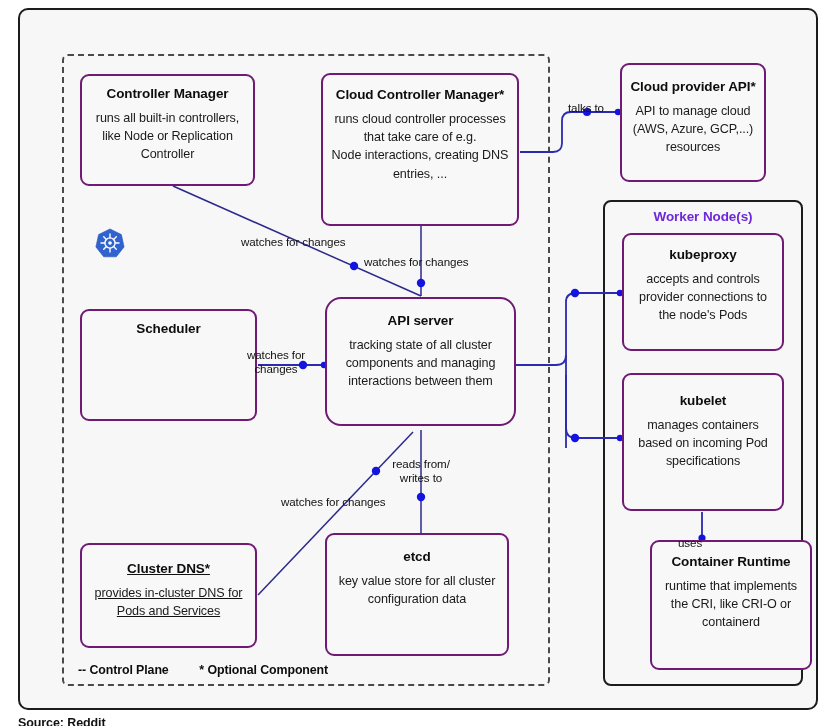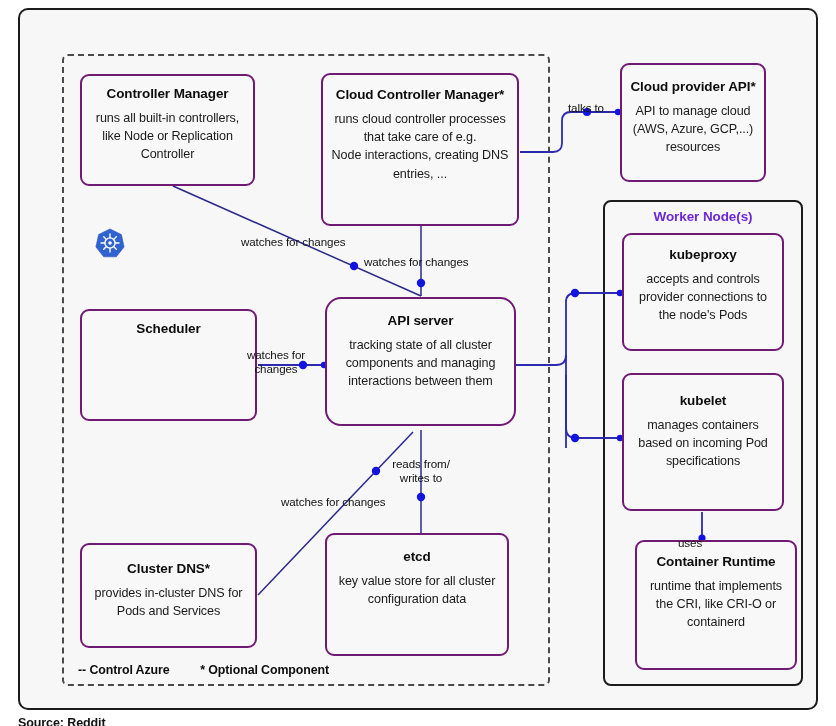--- a/index.html
+++ b/index.html
@@ -205,21 +205,21 @@
 
   <div class="box" style="left:80px; top:309px; width:177px; height:112px;">
     <div class="title">Scheduler</div>
   </div>
 
   <div class="box" style="left:325px; top:297px; width:191px; height:129px; padding-top:14px;border-radius:16px;">
     <div class="title">API server</div>
     <div class="desc">tracking state of all cluster components and managing interactions between them</div>
   </div>
 
-  <div class="box" style="left:80px; top:543px; width:177px; height:105px; padding-top:16px;">
+  <div class="box" style="left:80px; top:543px; width:177px; height:105px; padding-top:16px;text-decoration:underline;">
     <div class="title">Cluster DNS*</div>
     <div class="desc">provides in-cluster DNS for Pods and Services</div>
   </div>
 
   <div class="box" style="left:325px; top:533px; width:184px; height:123px; padding-top:14px;">
     <div class="title">etcd</div>
     <div class="desc">key value store for all cluster configuration data</div>
   </div>
 
   <div class="box" style="left:620px; top:63px; width:146px; height:119px; padding-top:14px;">
@@ -230,21 +230,21 @@
   <div class="box" style="left:622px; top:233px; width:162px; height:118px; padding-top:12px;">
     <div class="title">kubeproxy</div>
     <div class="desc">accepts and controls provider connections to the node's Pods</div>
   </div>
 
   <div class="box" style="left:622px; top:373px; width:162px; height:138px; padding-top:18px;">
     <div class="title">kubelet</div>
     <div class="desc">manages containers based on incoming Pod specifications</div>
   </div>
 
-  <div class="box" style="left:635px; top:540px; width:162px; height:130px; padding-top:12px;">
+  <div class="box" style="left:650px; top:540px; width:162px; height:130px; padding-top:12px;">
     <div class="title">Container Runtime</div>
     <div class="desc">runtime that implements the CRI, like CRI-O or containerd</div>
   </div>
 
   <div class="elabel" style="left:568px; top:100px;">talks to</div>
 
   <div class="elabel" style="left:241px; top:234px;">watches for changes</div>
 
   <div class="elabel" style="left:364px; top:254px;">watches for changes</div>
 
@@ -252,20 +252,20 @@
 changes</div>
 
   <div class="elabel two" style="left:383px; top:457px; width:76px; white-space:pre-line; line-height:1.25;">reads from/
 writes to</div>
 
   <div class="elabel" style="left:281px; top:494px;">watches for changes</div>
 
   <div class="elabel" style="left:678px; top:511px;margin-top:24px;">uses</div>
 
   <div class="legend">
-    <span>-- Control Azure</span>
+    <span>-- Control Plane</span>
     <span class="sep"></span>
     <span>* Optional Component</span>
   </div>
 
   <div class="source">Source: Reddit</div>
 
 </div>
 
 </body></html>

